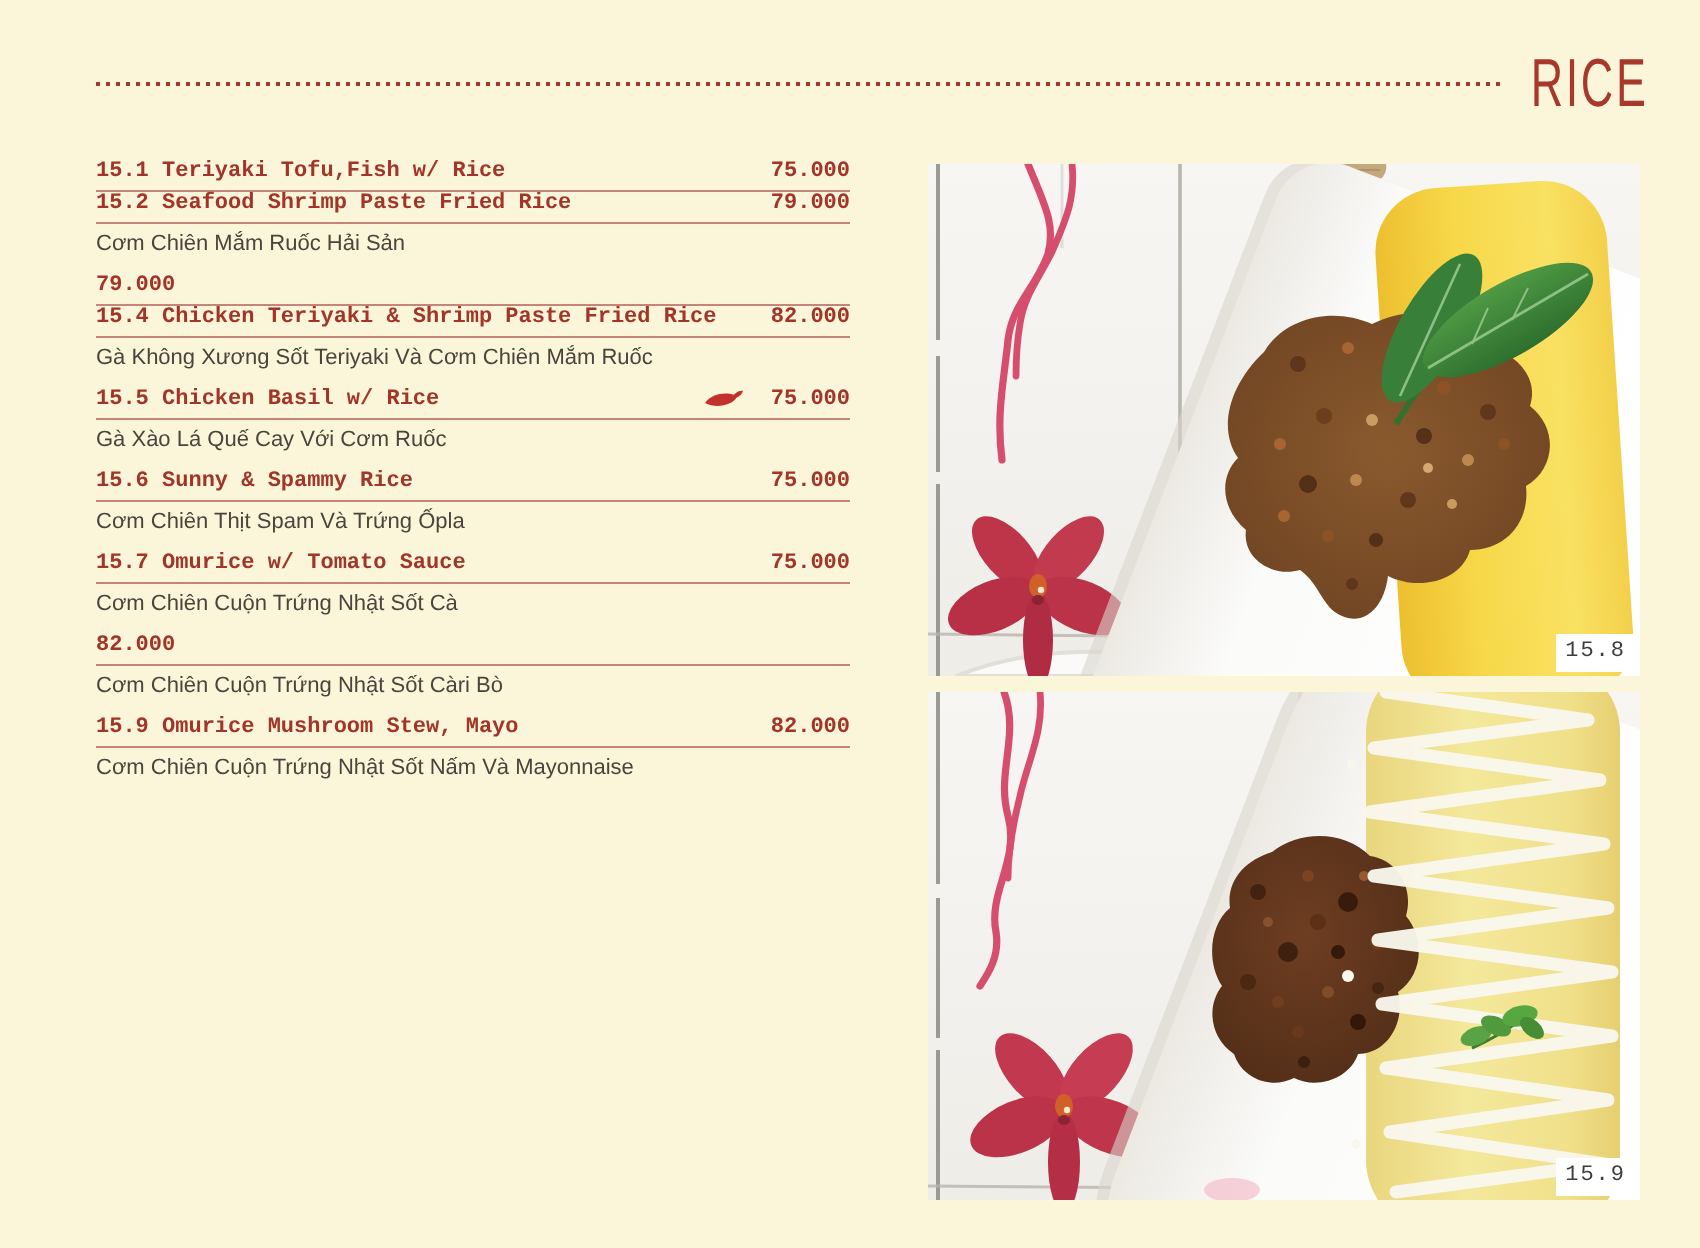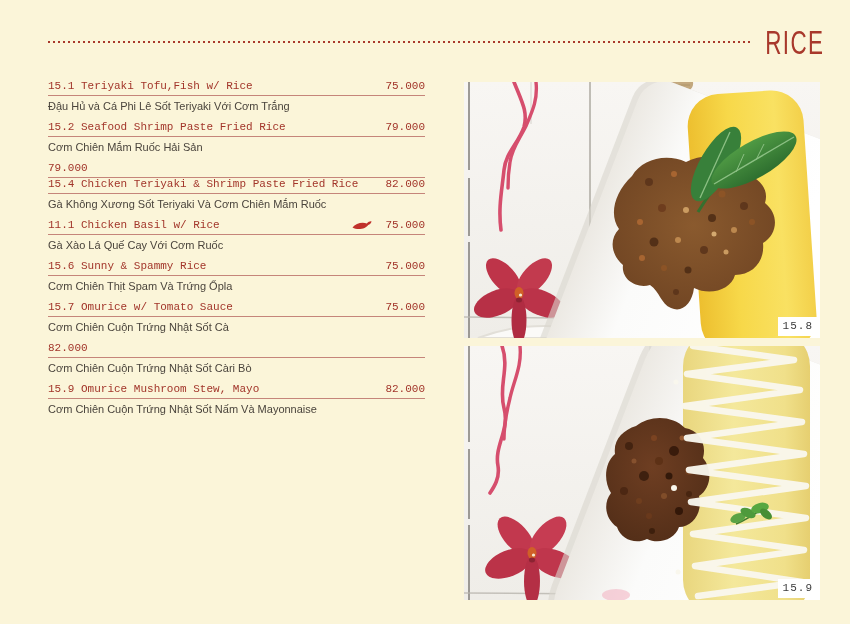--- a/index.html
+++ b/index.html
@@ -18,24 +18,24 @@
     font-size:34px;line-height:36px;color:#A8382B;font-weight:400;
     letter-spacing:2px;transform:scaleX(.66);transform-origin:100% 50%;
     white-space:nowrap;
   }
   
   .menu{position:absolute;left:48px;top:80px;width:377px;}
   .item{margin:0;}
   .head{
     display:flex;justify-content:space-between;align-items:flex-end;
     border-bottom:1px solid #C5857A;padding-bottom:2px;
-    font-family:"Liberation Mono",monospace;font-weight:normal;
+    font-family:"Liberation Mono",monospace;font-weight:bold;
     font-size:11px;line-height:13px;color:#A2352A;white-space:nowrap;
   }
-  .right{display:flex;align-items:center;gap:13px;}
+  .right{display:flex;align-items:flex-start;gap:13px;}
   .chili{display:inline-block;height:11px;}
   .desc{
     margin-top:4px;margin-bottom:8px;
     font-size:11px;line-height:13px;color:#4A443C;white-space:nowrap;
   }
   
   .photo{position:absolute;left:464px;width:356px;background:#F4F2EE;overflow:hidden;}
   #photo1{top:82px;height:256px;}
   #photo2{top:346px;height:254px;}
   .photo svg{position:absolute;left:0;top:0;}
@@ -53,21 +53,20 @@
 
 <div class="menu">
 
   <div class="item">
     <div class="head">
       <span><span>15.1</span> <span>Teriyaki Tofu,Fish w/ Rice</span></span>
       <span class="right">
           <span class="price">75.000</span>
         </span>
     </div>
-    <div class="desc">Đậu Hủ và Cá Phi Lê Sốt Teriyaki Với Cơm Trắng</div>
   </div>
 
   <div class="item">
     <div class="head">
       <span><span>15.2</span> <span>Seafood Shrimp Paste Fried Rice</span></span>
       <span class="right">
           <span class="price">79.000</span>
         </span>
     </div>
     <div class="desc">Cơm Chiên Mắm Ruốc Hải Sản</div>
@@ -86,21 +85,21 @@
       <span><span>15.4</span> <span>Chicken Teriyaki &amp; Shrimp Paste Fried Rice</span></span>
       <span class="right">
           <span class="price">82.000</span>
         </span>
     </div>
     <div class="desc">Gà Không Xương Sốt Teriyaki Và Cơm Chiên Mắm Ruốc</div>
   </div>
 
   <div class="item">
     <div class="head">
-      <span><span>11.1</span> <span>Chicken Basil w/ Rice</span></span>
+      <span><span>15.5</span> <span>Chicken Basil w/ Rice</span></span>
       <span class="right">
         <span class="chili"><svg width="20" height="11" viewBox="0 0 20 11">
               <path d="M0.5,7.5 C3.5,3.0 10.5,1.8 14.8,3.4 C16.2,1.9 18.2,1.1 19.5,1.4 C19.1,3.0 17.8,4.3 16.2,4.9 C14.2,8.4 6.2,10.6 0.5,7.5 Z" fill="#C0312B"></path>
             </svg></span>
         <span class="price">75.000</span>
       </span>
     </div>
     <div class="desc">Gà Xào Lá Quế Cay Với Cơm Ruốc</div>
   </div>
 

